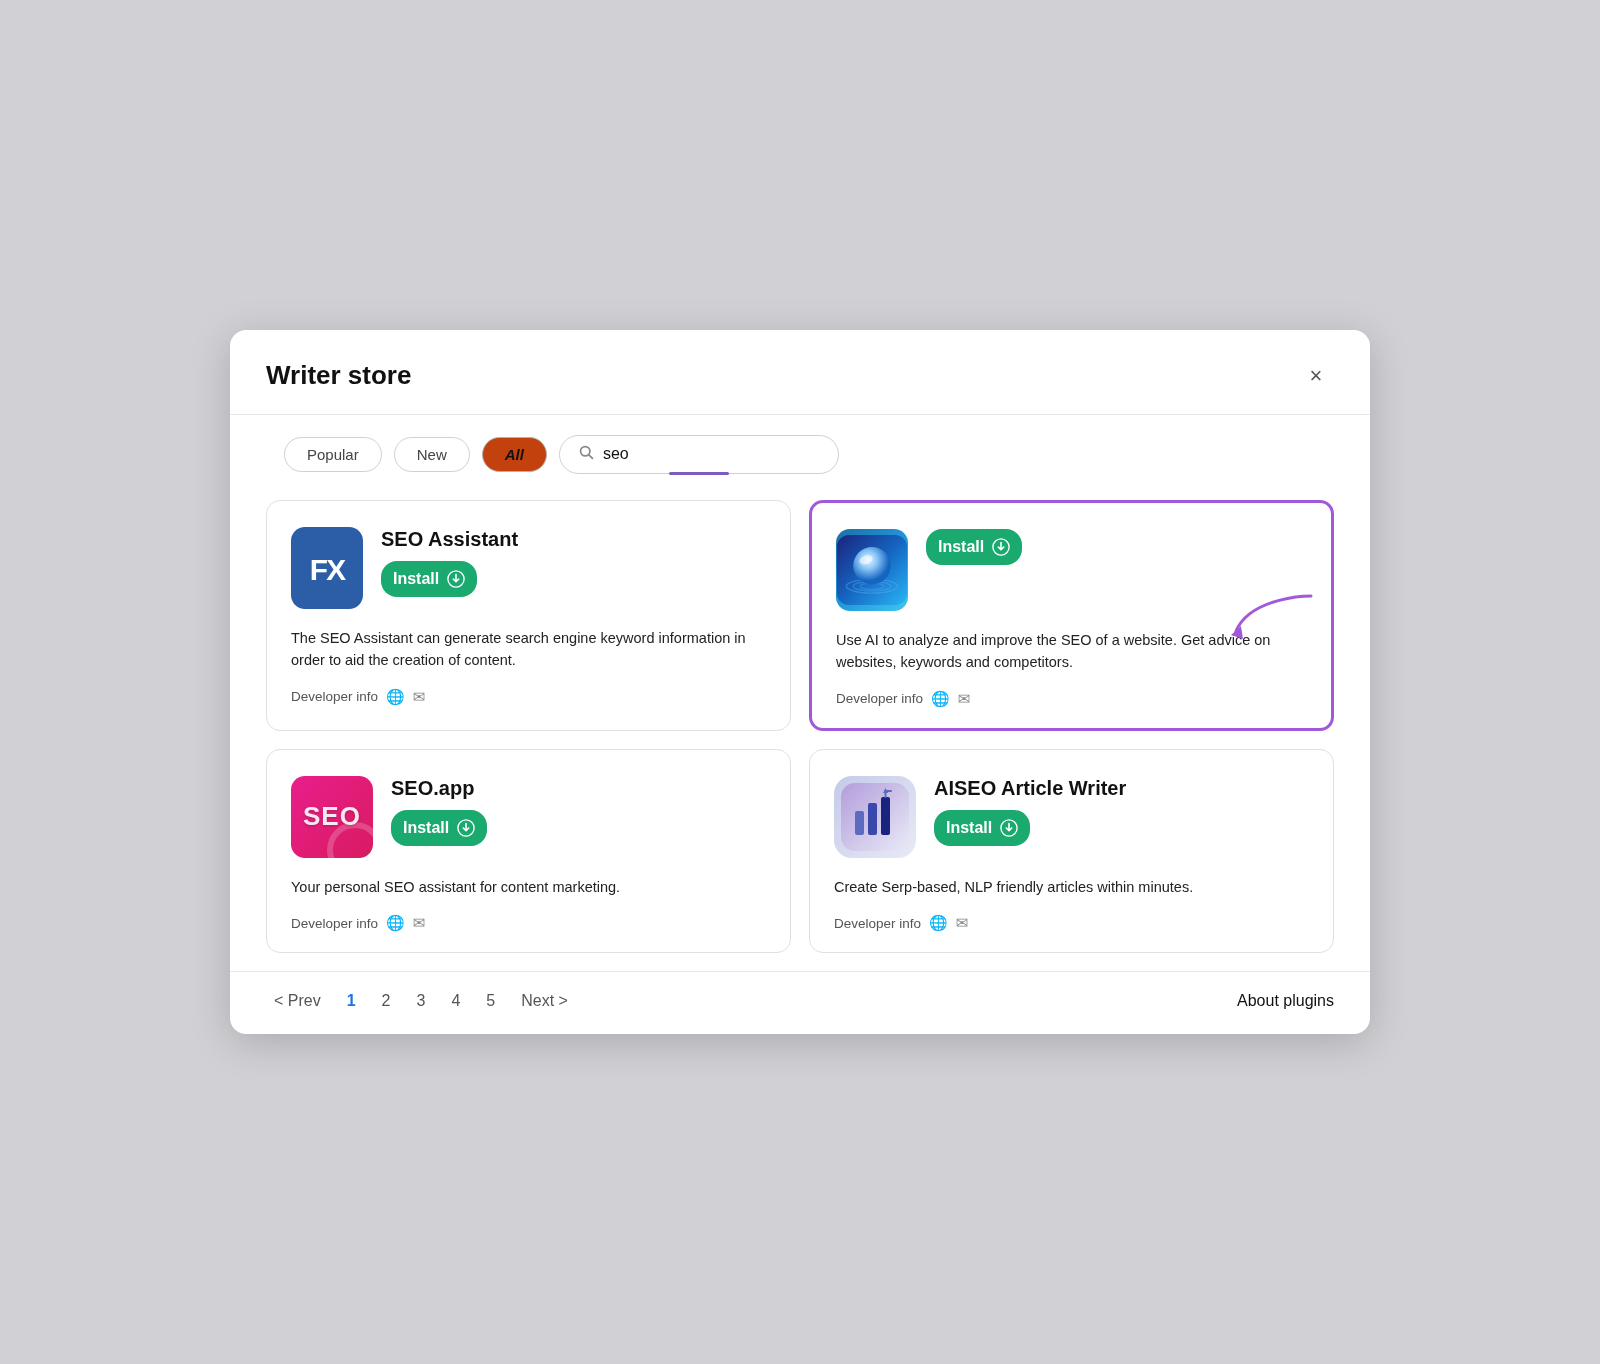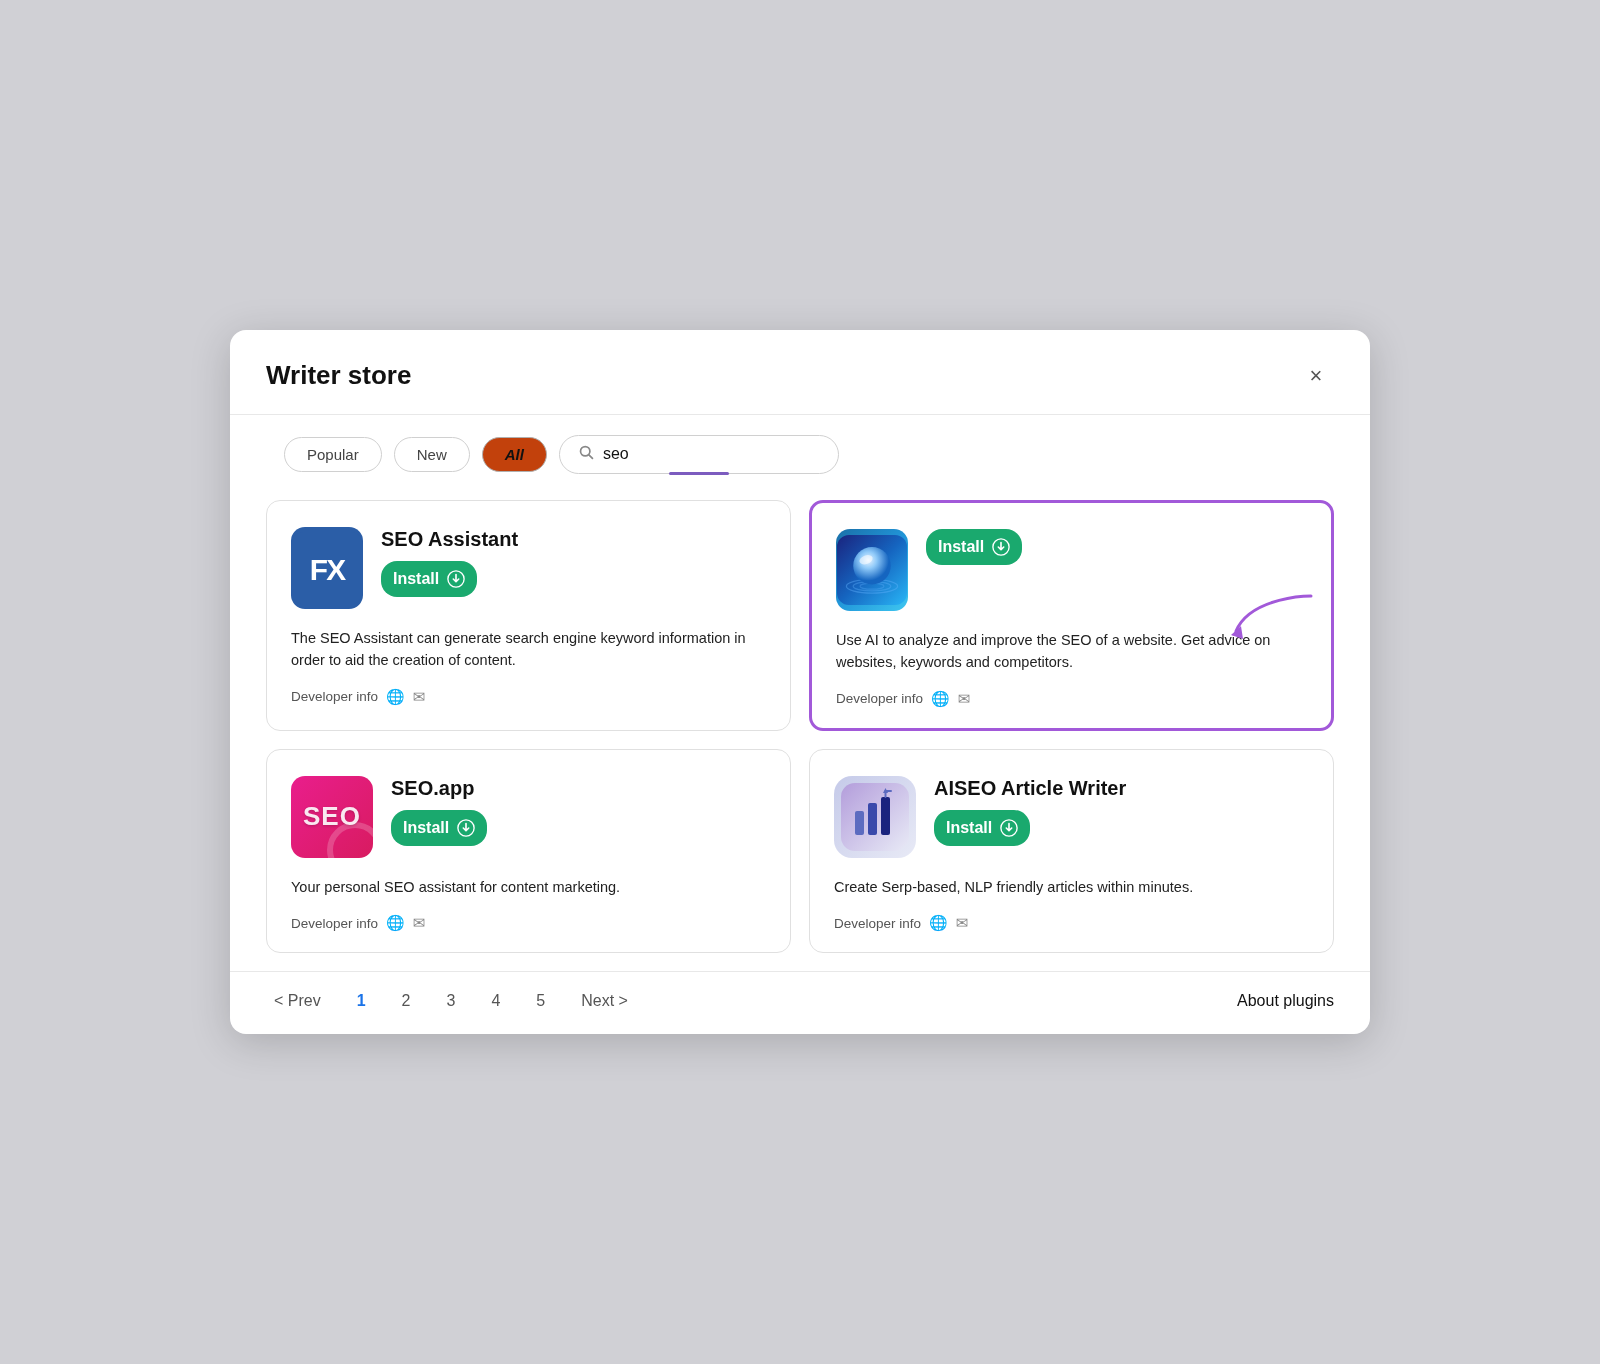--- a/index.html
+++ b/index.html
@@ -202,21 +202,21 @@
     .dialog-footer {
       display: flex;
       align-items: center;
       justify-content: space-between;
       padding: 16px 36px 20px 36px;
       border-top: 1px solid #e8e8e8;
     }
     .pagination {
       display: flex;
       align-items: center;
-      gap: 20px;
+      gap: 10px;
     }
     .page-btn {
       background: none;
       border: none;
       cursor: pointer;
       font-size: 16px;
       padding: 4px 8px;
       border-radius: 6px;
       color: #555;
     }

